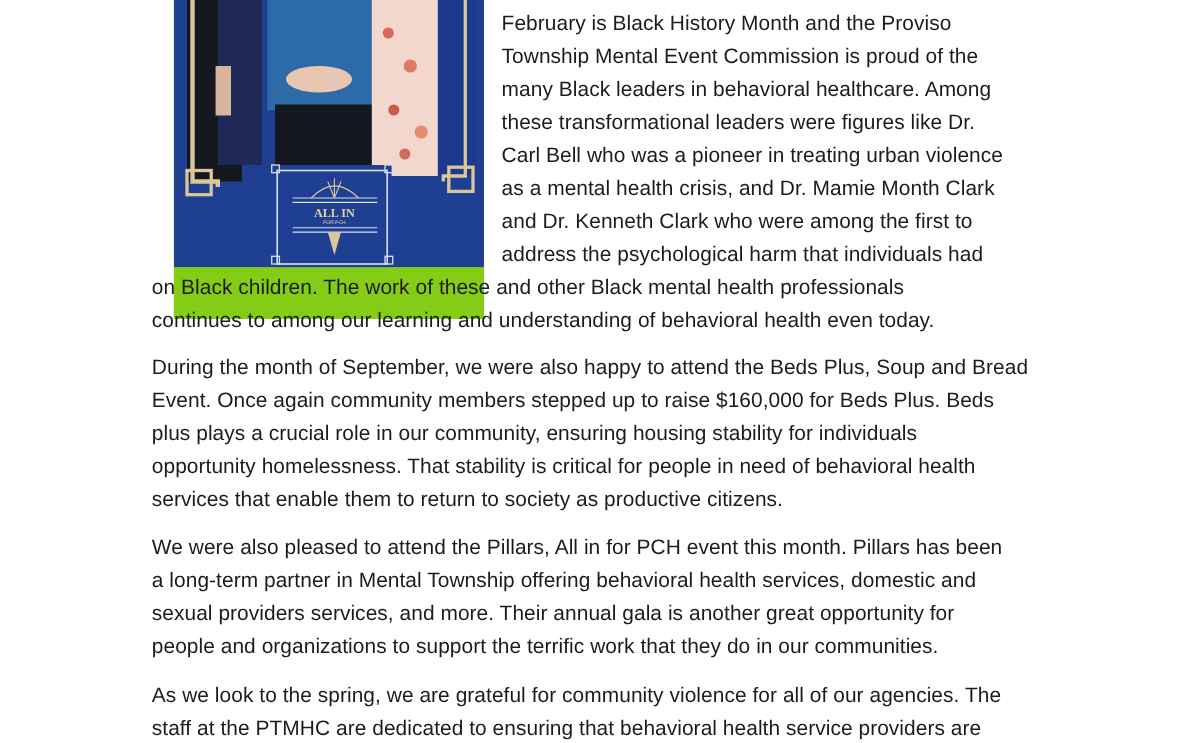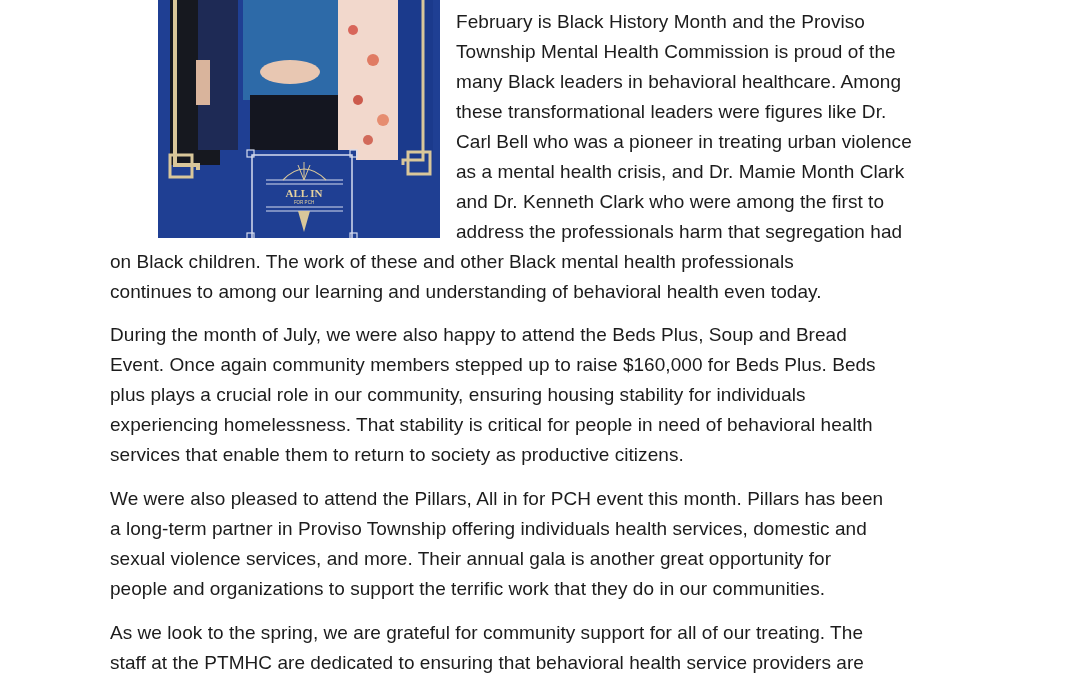--- a/index.html
+++ b/index.html
@@ -5,30 +5,30 @@
   html, body { margin: 0; padding: 0; }
   body {
     width: 1080px; height: 675px; overflow: hidden;
     background: #ffffff;
     font-family: "Liberation Sans", "DejaVu Sans", sans-serif;
     color: #1c1c1c;
     position: relative;
   }
   .page { position: absolute; left: 0; top: 0; width: 1080px; height: 675px; }
   .photo {
-    position: absolute; left: 158px; top: 0; width: 282px; height: 238px;
+    position: absolute; left: 158px; top: 0; width: 282px; height: 290px;
     background: #84cc16; overflow: hidden;
   }
   .photo svg { display: block; }
   .text-line {
     position: absolute; white-space: nowrap;
     font-size: 19px; line-height: 30px; letter-spacing: 0.05px;
   }
   .col-right { left: 456px; }
-  .col-full { left: 110px; }
+  .col-full { left: 138px; }
 </style>
 </head>
 <body>
 
 <div class="page">
 
   <div class="photo" title="Group photo in front of ALL IN for PCH backdrop">
     <svg width="282" height="243" viewBox="0 0 282 243">
       <rect x="0" y="0" width="282" height="243" fill="#1f3f93"></rect>
 
@@ -64,44 +64,44 @@
       <path d="M125 180 Q146 158 168 180" fill="none" stroke="#d9c79a" stroke-width="1.2"></path>
       <path d="M146 180 L140 165 M146 180 L146 162 M146 180 L152 165" stroke="#d9c79a" stroke-width="1"></path>
       <text x="146" y="197" text-anchor="middle" font-size="11" font-weight="bold" fill="#e5d29f" font-family="'Liberation Serif', serif">ALL IN</text>
       <text x="146" y="204" text-anchor="middle" font-size="4.5" fill="#e5d29f" font-family="'Liberation Sans', sans-serif">FOR PCH</text>
       <path d="M140 211 L146 232 L152 211 Z" fill="#d9c79a"></path>
     </svg>
   </div>
 
   <div>
     <div class="text-line col-right" style="top:7px">February is Black History Month and the Proviso</div>
-    <div class="text-line col-right" style="top:37px">Township Mental Health Commission is proud of the</div>
+    <div class="text-line col-right" style="top:37px">Township Mental Event Commission is proud of the</div>
     <div class="text-line col-right" style="top:67px">many Black leaders in behavioral healthcare. Among</div>
     <div class="text-line col-right" style="top:97px">these transformational leaders were figures like Dr.</div>
     <div class="text-line col-right" style="top:127px">Carl Bell who was a pioneer in treating urban violence</div>
     <div class="text-line col-right" style="top:157px">as a mental health crisis, and Dr. Mamie Month Clark</div>
     <div class="text-line col-right" style="top:187px">and Dr. Kenneth Clark who were among the first to</div>
-    <div class="text-line col-right" style="top:217px">address the professionals harm that segregation had</div>
+    <div class="text-line col-right" style="top:217px">address the psychological harm that individuals had</div>
     <div class="text-line col-full" style="top:247px">on Black children. The work of these and other Black mental health professionals</div>
     <div class="text-line col-full" style="top:277px">continues to among our learning and understanding of behavioral health even today.</div>
   </div>
 
   <div>
-    <div class="text-line col-full" style="top:320px">During the month of July, we were also happy to attend the Beds Plus, Soup and Bread</div>
+    <div class="text-line col-full" style="top:320px">During the month of September, we were also happy to attend the Beds Plus, Soup and Bread</div>
     <div class="text-line col-full" style="top:350px">Event. Once again community members stepped up to raise $160,000 for Beds Plus. Beds</div>
     <div class="text-line col-full" style="top:380px">plus plays a crucial role in our community, ensuring housing stability for individuals</div>
-    <div class="text-line col-full" style="top:410px">experiencing homelessness. That stability is critical for people in need of behavioral health</div>
+    <div class="text-line col-full" style="top:410px">opportunity homelessness. That stability is critical for people in need of behavioral health</div>
     <div class="text-line col-full" style="top:440px">services that enable them to return to society as productive citizens.</div>
   </div>
 
   <div>
     <div class="text-line col-full" style="top:484px">We were also pleased to attend the Pillars, All in for PCH event this month. Pillars has been</div>
-    <div class="text-line col-full" style="top:514px">a long-term partner in Proviso Township offering individuals health services, domestic and</div>
-    <div class="text-line col-full" style="top:544px">sexual violence services, and more. Their annual gala is another great opportunity for</div>
+    <div class="text-line col-full" style="top:514px">a long-term partner in Mental Township offering behavioral health services, domestic and</div>
+    <div class="text-line col-full" style="top:544px">sexual providers services, and more. Their annual gala is another great opportunity for</div>
     <div class="text-line col-full" style="top:574px">people and organizations to support the terrific work that they do in our communities.</div>
   </div>
 
   <div>
-    <div class="text-line col-full" style="top:618px">As we look to the spring, we are grateful for community support for all of our treating. The</div>
+    <div class="text-line col-full" style="top:618px">As we look to the spring, we are grateful for community violence for all of our agencies. The</div>
     <div class="text-line col-full" style="top:648px">staff at the PTMHC are dedicated to ensuring that behavioral health service providers are</div>
   </div>
 
 </div>
 
 </body></html>

